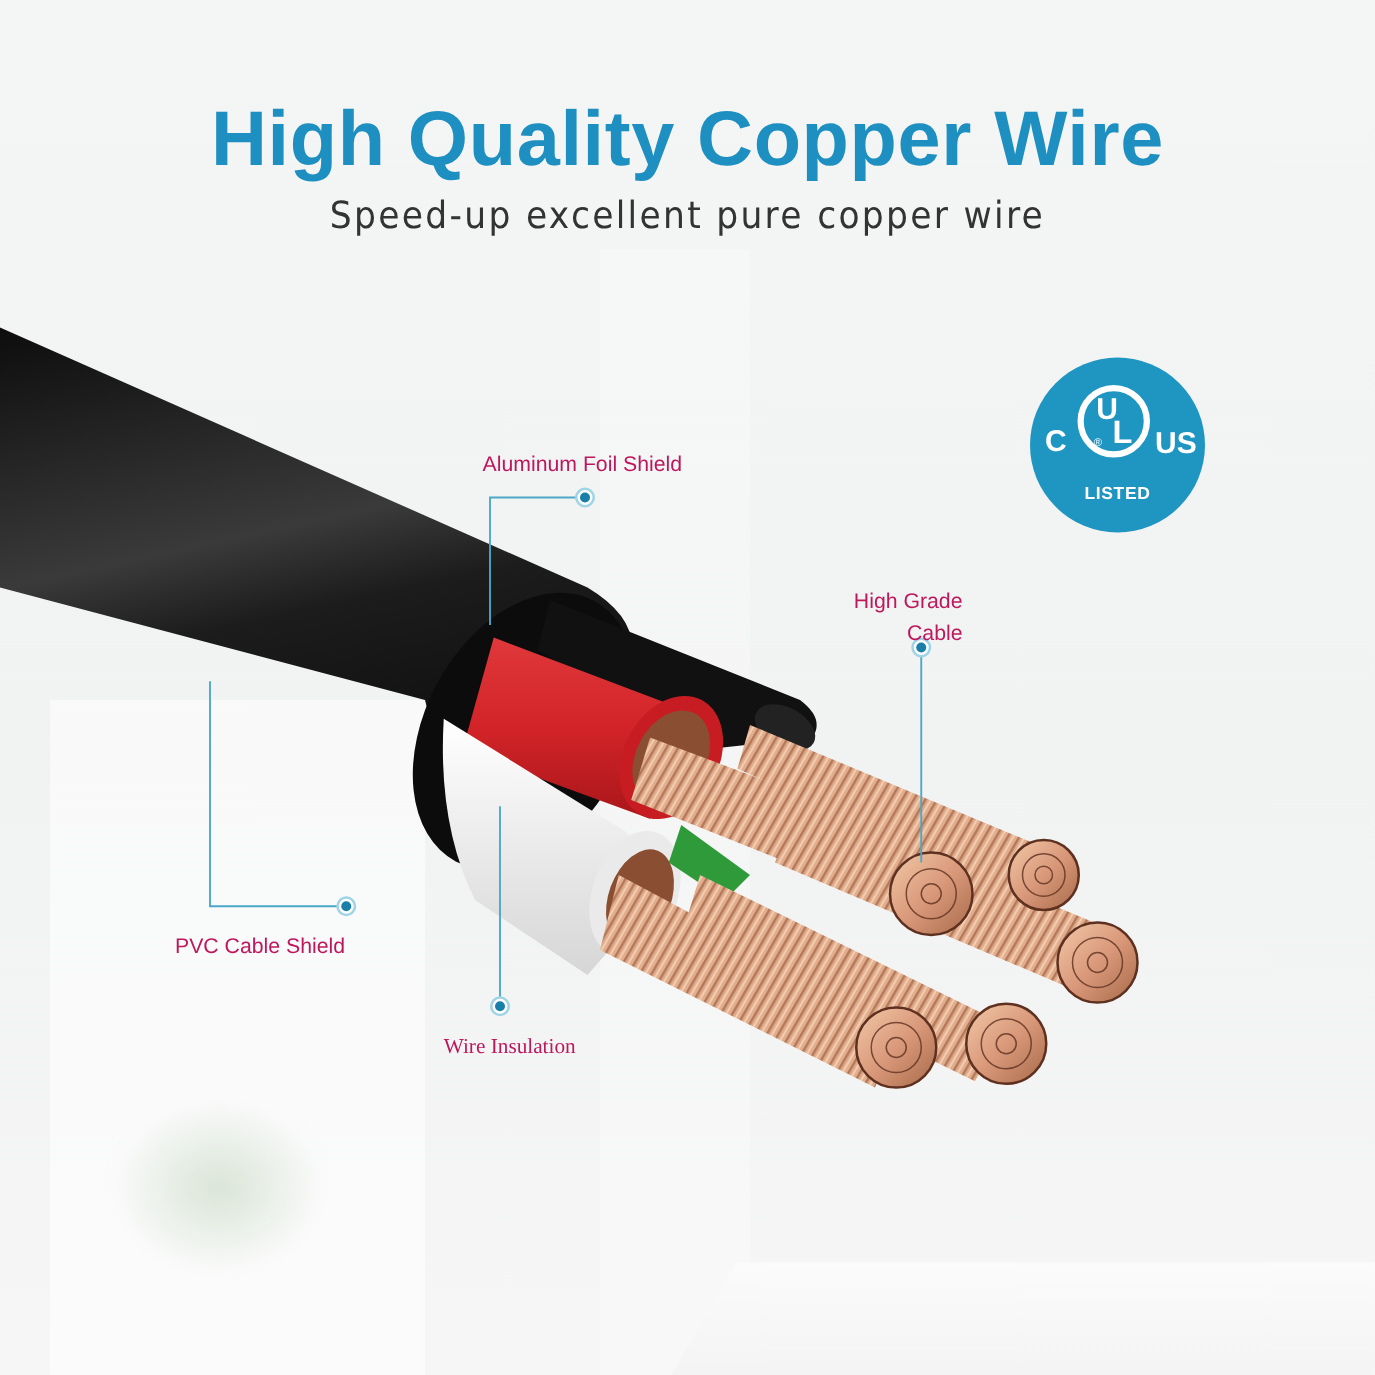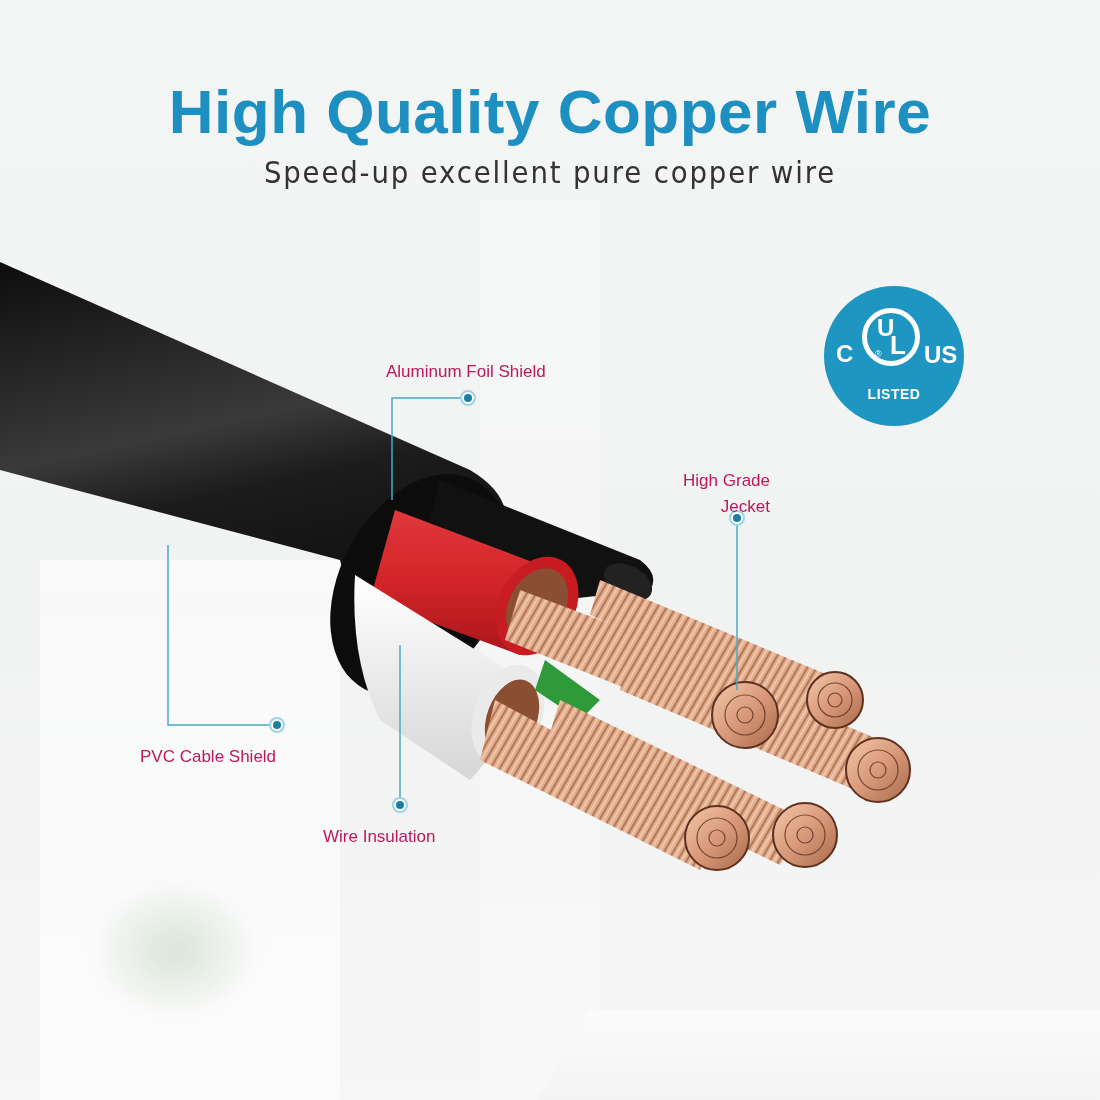--- a/index.html
+++ b/index.html
@@ -153,26 +153,26 @@
     <circle cx="400" cy="805" r="7" fill="#fff" stroke="#9fd3e6" stroke-width="2"></circle>
       <circle cx="400" cy="805" r="4" fill="#1a7fa8"></circle>
   </g>
 </svg>
 
 <div class="label" style="left:386px;top:359px;">
   <span>Aluminum Foil Shield</span>
 </div>
 <div class="label" style="left:660px;top:440px;width:110px;margin-top:28px;">
   <div>High Grade</div>
-  <div>Jecket</div>
+  <div>Cable</div>
 </div>
 <div class="label" style="left:140px;top:744px;">
   <span>PVC Cable Shield</span>
 </div>
-<div class="label" style="left:323px;top:824px;">
+<div class="label" style="left:355px;top:824px;font-family:Liberation Serif, serif;">
   <span>Wire Insulation</span>
 </div>
 
 <div class="ul-badge">
   <div class="ul-ring"></div>
   <span class="ul-c">C</span>
   <span class="ul-u">U</span>
   <span class="ul-l">L</span>
   <span class="ul-r">®</span>
   <span class="ul-us">US</span>

